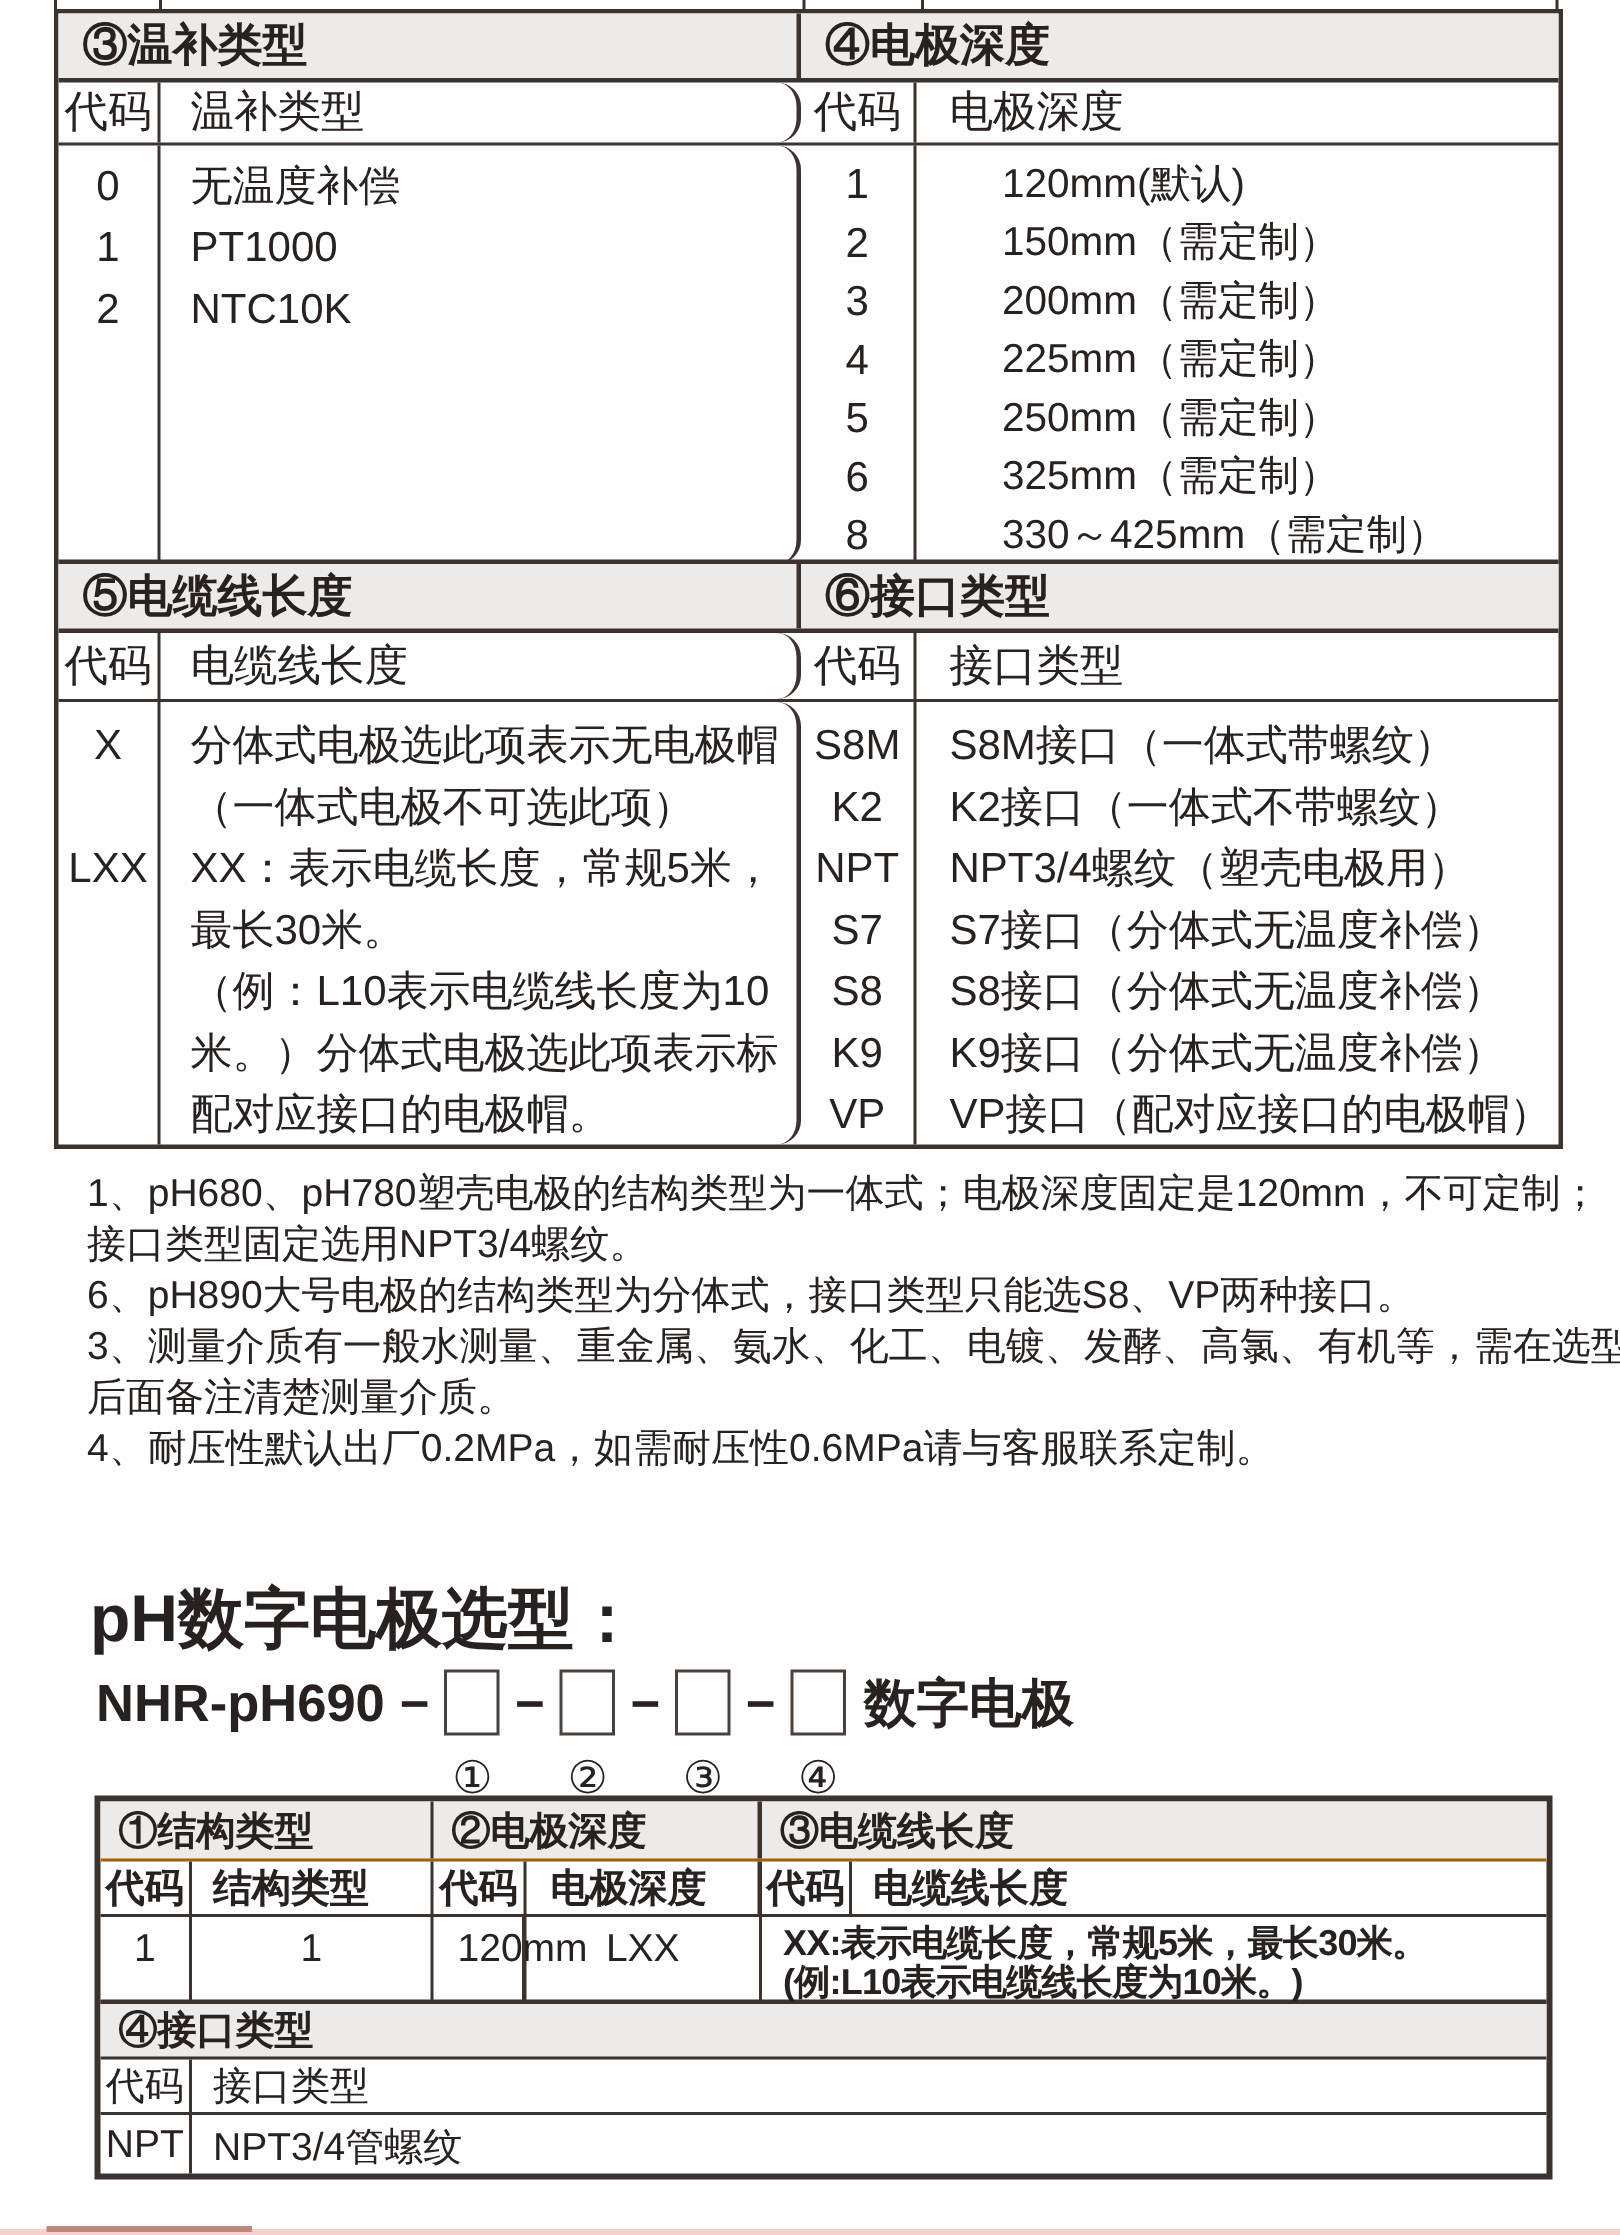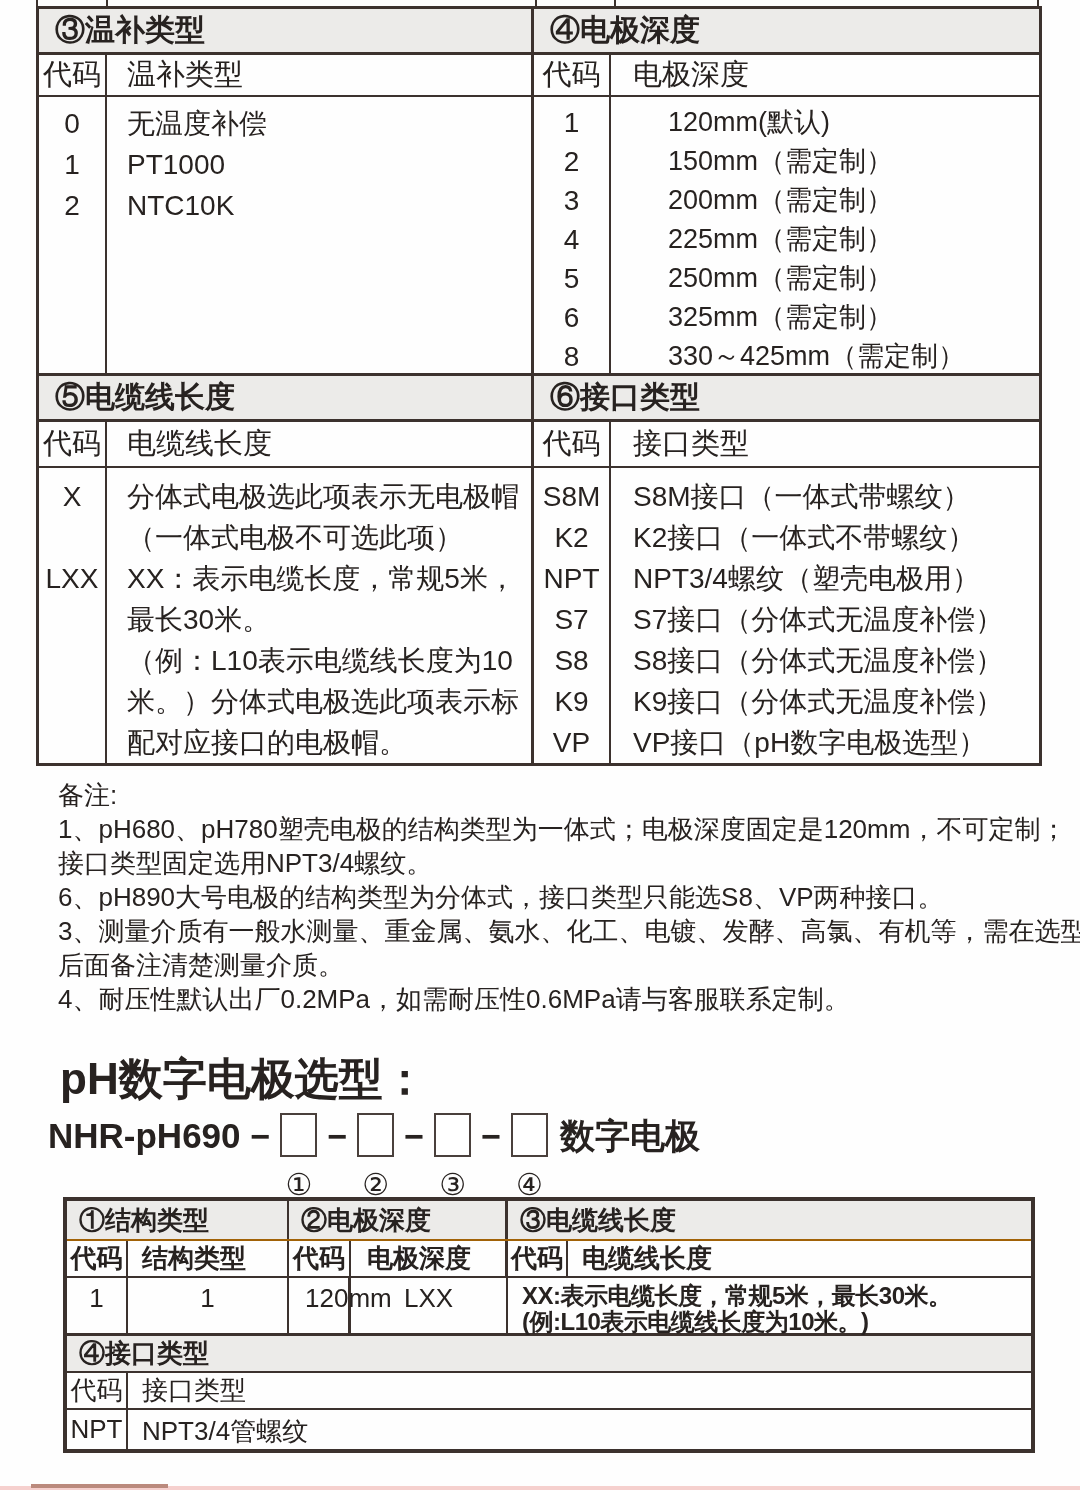--- a/index.html
+++ b/index.html
@@ -19,21 +19,21 @@
   }
   .trow{display:grid;grid-template-columns:68px 427px 77px 1fr;}
   .band{border-bottom:3px solid #3c322e;background:#ecebe9;height:44px;}
   .band .bcell{display:flex;align-items:center;font-weight:bold;font-size:30px;padding-left:16px;box-sizing:border-box;}
   .bcell.left2{grid-column:1 / span 2;border-right:3px solid #3c322e;}
   .bcell.right2{grid-column:3 / span 2;}
   .colhdr{border-bottom:2px solid #3c322e;}
   .colhdr .cell{font-size:29px;}
   .cell{box-sizing:border-box;display:block;}
   .c-code{border-right:2px solid #3c322e;text-align:center;}
-  .c-desc-l{border-right:3px solid #3c322e;padding-left:20px;}
+  .c-desc-l{border-right:3px solid #3c322e;padding-left:20px;border-radius:16px;}
   .c-code-r{border-right:2px solid #3c322e;text-align:center;}
   .c-desc-r{padding-left:22px;}
   .vmid{display:flex;align-items:center;}
   .vmid.center{justify-content:center;}
   .h40{height:40px;}
   .h44{height:44px;}
   .grow{flex:1;}
   .line{white-space:nowrap;}
   .s34data{height:276px;border-bottom:3px solid #3c322e;}
   .s34data .c-code .line{line-height:41px;}
@@ -42,21 +42,21 @@
   .s34data .c-desc-r .line{line-height:39px;font-size:27px;margin-left:35px;}
   .s34data .cell{padding-top:6px;font-size:28px;}
   .s56data{flex:1;}
   .s56data .cell{padding-top:8px;font-size:28px;}
   .s56data .line{line-height:41px;}
   
   .notes{position:absolute;left:58px;top:778px;width:990px;font-size:26px;line-height:34px;}
   .notes .nline{white-space:nowrap;}
   
   .sel-title{position:absolute;left:60px;top:1050px;font-size:44px;font-weight:bold;white-space:nowrap;}
-  .model{position:absolute;left:48px;top:1113px;display:flex;align-items:flex-start;}
+  .model{position:absolute;left:64px;top:1113px;display:flex;align-items:flex-start;}
   .model .mtxt{font-weight:bold;font-size:35px;line-height:46px;white-space:nowrap;}
   .model .dash{font-weight:bold;font-size:34px;line-height:46px;margin:0 10px;}
   .boxgroup{display:flex;flex-direction:column;align-items:center;}
   .obox{width:37px;height:44px;border:2px solid #4a403c;background:#fff;box-sizing:border-box;}
   .pos{font-size:30px;margin-top:10px;color:#272220;}
   .model .suffix{margin-left:12px;}
   
   .bottom{
     position:absolute;left:63px;top:1197px;width:972px;height:256px;
     border:4px solid #3c322e;box-sizing:border-box;display:flex;flex-direction:column;
@@ -182,27 +182,26 @@
         <div class="line">K9</div>
         <div class="line">VP</div>
       </div>
       <div class="cell c-desc-r">
         <div class="line">S8M接口（一体式带螺纹）</div>
         <div class="line">K2接口（一体式不带螺纹）</div>
         <div class="line">NPT3/4螺纹（塑壳电极用）</div>
         <div class="line">S7接口（分体式无温度补偿）</div>
         <div class="line">S8接口（分体式无温度补偿）</div>
         <div class="line">K9接口（分体式无温度补偿）</div>
-        <div class="line">VP接口（pH数字电极选型）</div>
+        <div class="line">VP接口（配对应接口的电极帽）</div>
       </div>
     </div>
   </div>
 
   <div class="notes">
-    <div class="nline">备注:</div>
     <div class="nline">1、pH680、pH780塑壳电极的结构类型为一体式；电极深度固定是120mm，不可定制；</div>
     <div class="nline">接口类型固定选用NPT3/4螺纹。</div>
     <div class="nline">6、pH890大号电极的结构类型为分体式，接口类型只能选S8、VP两种接口。</div>
     <div class="nline">3、测量介质有一般水测量、重金属、氨水、化工、电镀、发酵、高氯、有机等，需在选型</div>
     <div class="nline">后面备注清楚测量介质。</div>
     <div class="nline">4、耐压性默认出厂0.2MPa，如需耐压性0.6MPa请与客服联系定制。</div>
   </div>
 
   <div class="sel-title">pH数字电极选型：</div>
 

